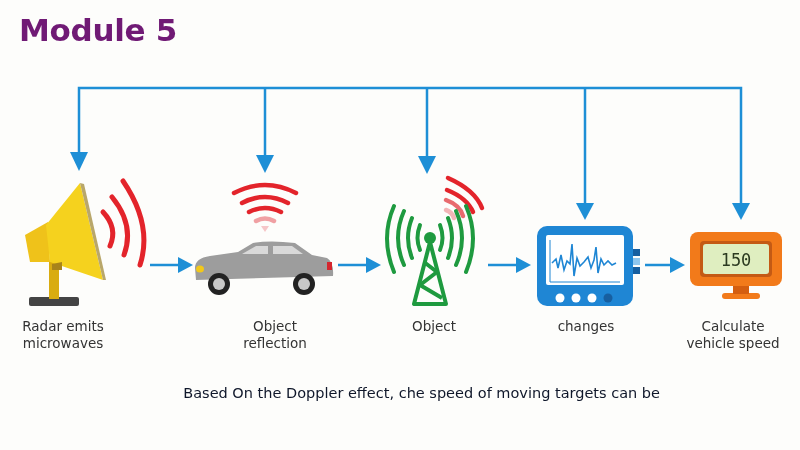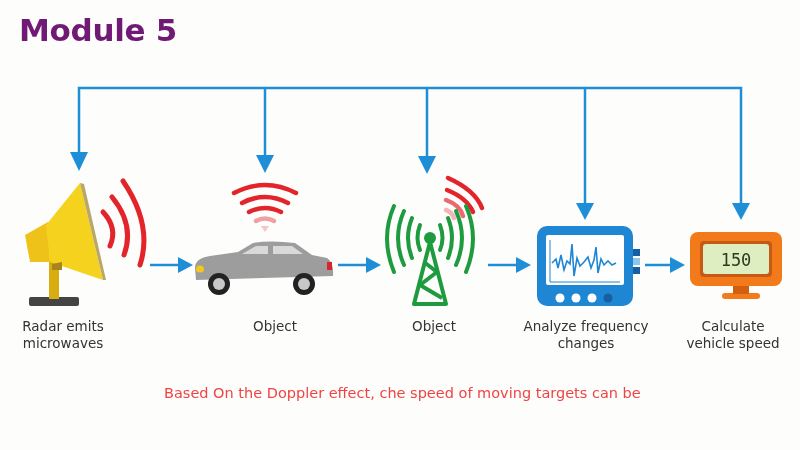--- a/index.html
+++ b/index.html
@@ -1,20 +1,20 @@
 <!DOCTYPE html>
 <html><head>
 <meta charset="utf-8">
 <style>
   html,body{margin:0;padding:0;}
   body{width:800px;height:450px;background:#fdfdfb;position:relative;overflow:hidden;font-family:"DejaVu Sans","Liberation Sans",sans-serif;}
   .title{position:absolute;left:19px;top:12px;font-size:31px;font-weight:bold;color:#701a75;letter-spacing:-0.3px;}
   svg.diagram{position:absolute;left:0;top:0;}
   .label{position:absolute;text-align:center;font-size:13.5px;line-height:17px;color:#333;width:150px;}
-  .caption{position:absolute;left:164px;top:383px;width:510px;text-align:left;font-size:14.5px;line-height:20px;color:#ef4444;}
+  .caption{position:absolute;left:150px;top:383px;width:510px;text-align:right;font-size:14.5px;line-height:20px;color:#0f172a;}
 </style>
 </head>
 <body>
 
 <div class="title">Module 5</div>
 
 <svg class="diagram" width="800" height="450" viewBox="0 0 800 450">
   <defs>
     <marker id="ah" markerWidth="8" markerHeight="8" refX="4" refY="4" orient="auto" markerUnits="userSpaceOnUse" viewBox="0 0 8 8">
     </marker>
@@ -126,26 +126,26 @@
   </g>
   <text x="736" y="266" text-anchor="middle" font-family="DejaVu Sans Mono, monospace" font-size="17" fill="#2b3a20">150</text>
 </svg>
 
 <div class="label" style="left:-12px;top:318px;">
   <div>Radar emits</div>
   <div>microwaves</div>
 </div>
 <div class="label" style="left:200px;top:318px;text-align:center;">
   <div>Object</div>
+  <div>reflection</div>
 </div>
 <div class="label" style="left:359px;top:318px;">
   <div>Object</div>
 </div>
 <div class="label" style="left:511px;top:318px;">
-  <div>Analyze frequency</div>
   <div>changes</div>
 </div>
 <div class="label" style="left:658px;top:318px;">
   <div>Calculate</div>
   <div>vehicle speed</div>
 </div>
 
 <div class="caption">
   <div>Based On the Doppler effect, che  speed of moving targets can be</div>
 </div>

